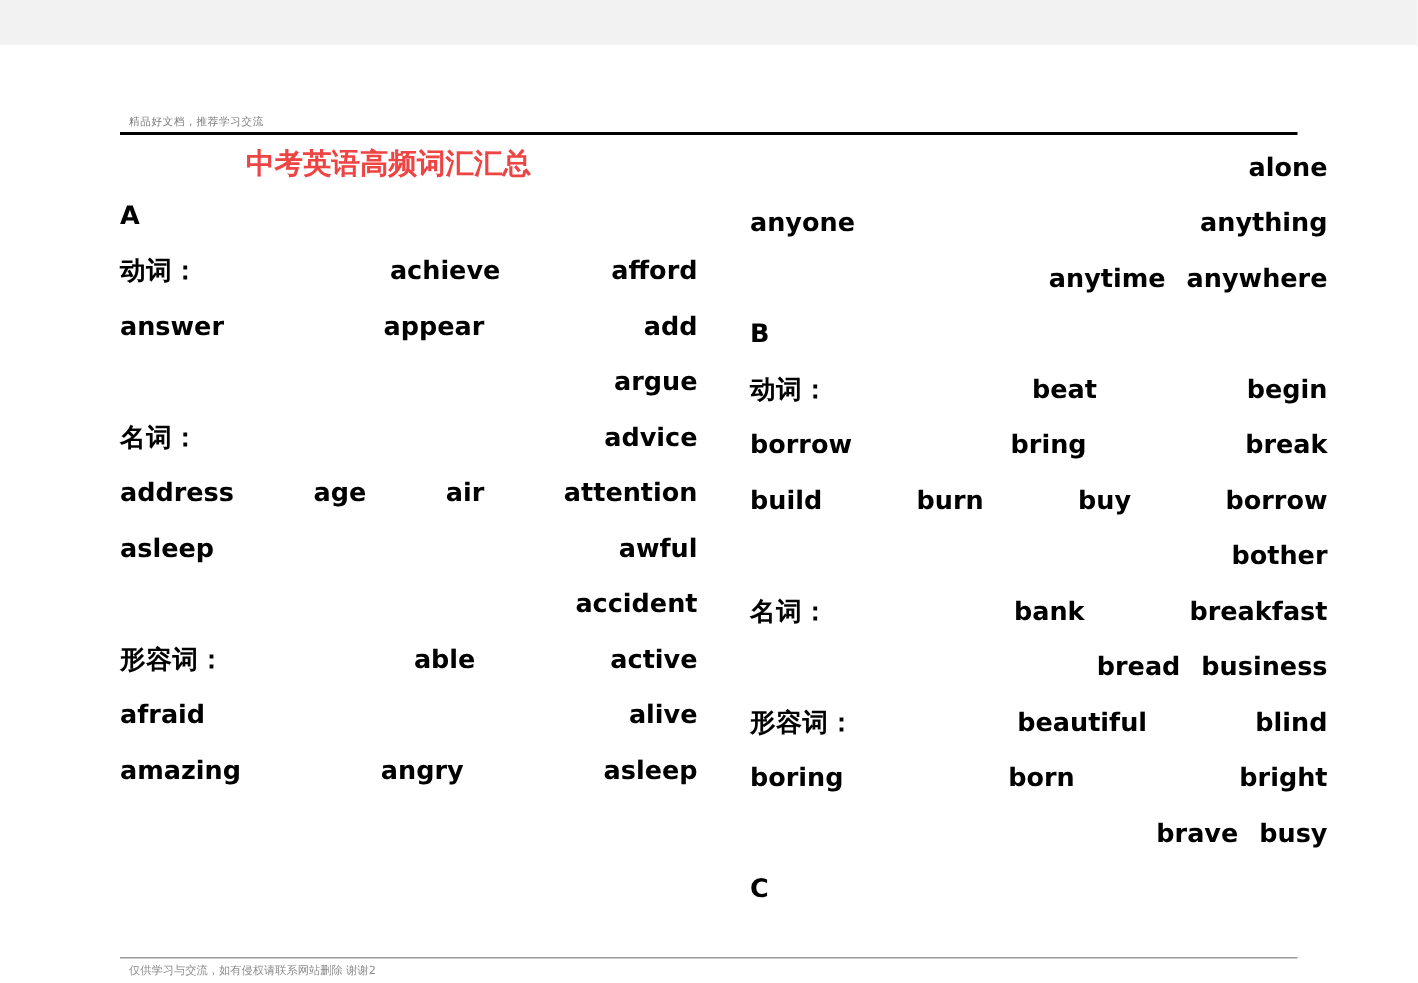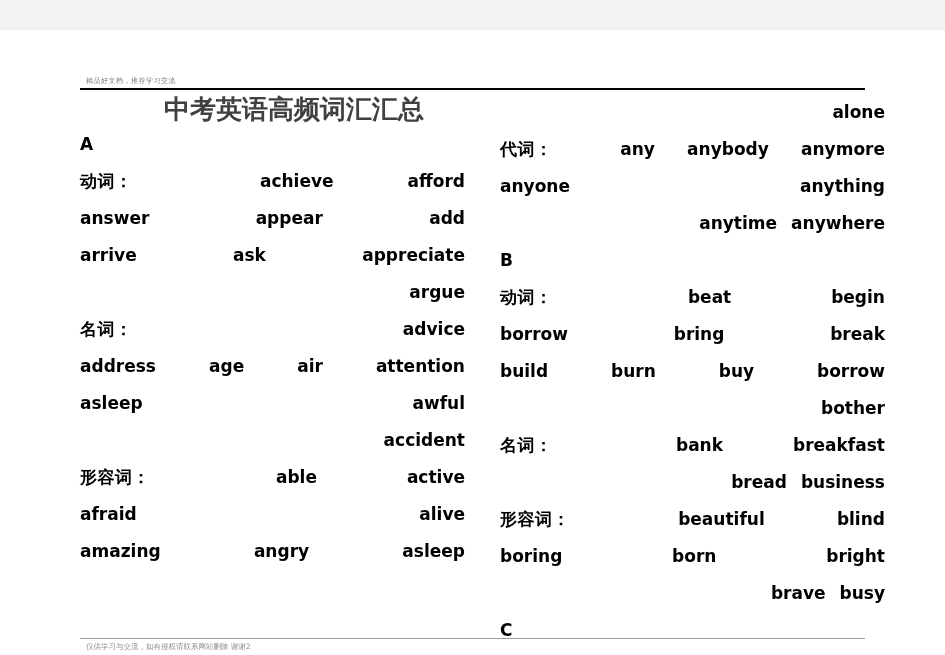--- a/index.html
+++ b/index.html
@@ -82,23 +82,23 @@
   .col {
     position: absolute;
     top: 0;
     width: 385px;
   }
   .col-left { left: 0; }
   .col-right { left: 420px; }
 
   .doc-title {
     font-family: "DejaVu Serif", serif;
-    font-size: 26px;
-    font-weight: bold;
-    color: #404040;
+    font-size: 19px;
+    font-weight: bold;
+    color: #ef4444;
     margin: 0 0 2px 0;
     padding-left: 84px;
     line-height: 30px;
     white-space: nowrap;
   }
   .letter-head {
     font-family: "DejaVu Sans", sans-serif;
     font-size: 17px;
     font-weight: bold;
     color: #000;
@@ -156,25 +156,20 @@
           <div class="line justify">
             <span class="pos spread3">动词：</span>
             <span class="word">achieve</span>
             <span class="word">afford</span>
           </div>
           <div class="line justify">
             <span class="word">answer</span>
             <span class="word">appear</span>
             <span class="word">add</span>
           </div>
-          <div class="line justify">
-            <span class="word">arrive</span>
-            <span class="word">ask</span>
-            <span class="word">appreciate</span>
-          </div>
           <div class="line left">
             <span class="word">argue</span>
           </div>
           <div class="line justify">
             <span class="pos spread3">名词：</span>
             <span class="word">advice</span>
           </div>
           <div class="line justify">
             <span class="word">address</span>
             <span class="word">age</span>
@@ -199,26 +194,20 @@
           </div>
           <div class="line justify">
             <span class="word">amazing</span>
             <span class="word">angry</span>
             <span class="word">asleep</span>
           </div>
         </div>
       <div class="col col-right">
           <div class="line left">
             <span class="word">alone</span>
-          </div>
-          <div class="line justify">
-            <span class="pos spread2">代词：</span>
-            <span class="word">any</span>
-            <span class="word">anybody</span>
-            <span class="word">anymore</span>
           </div>
           <div class="line justify">
             <span class="word">anyone</span>
             <span class="word">anything</span>
           </div>
           <div class="line left">
             <span class="word">anytime</span>
             <span class="gap-sm"></span>
             <span class="word">anywhere</span>
           </div>

